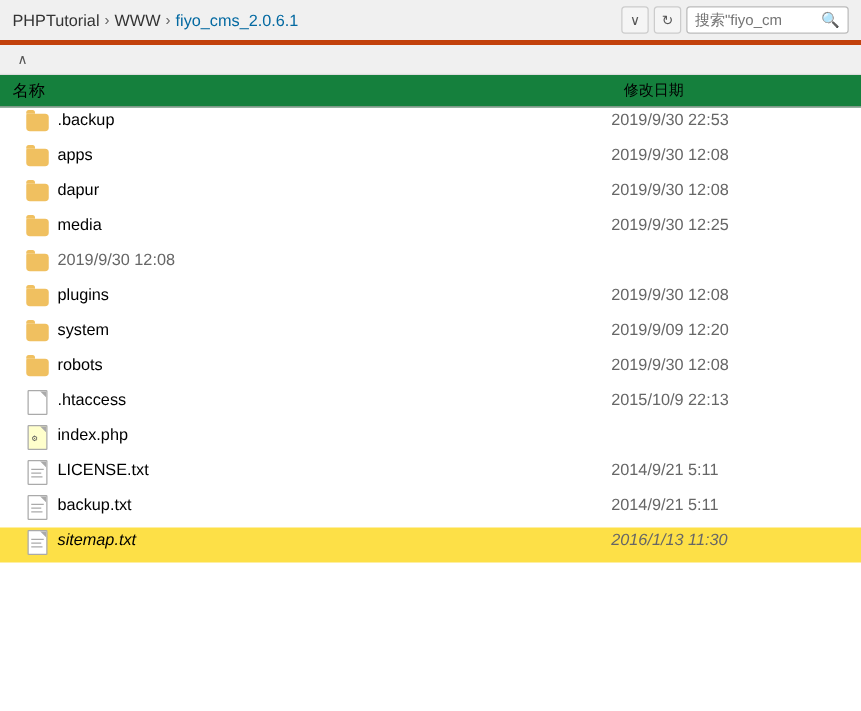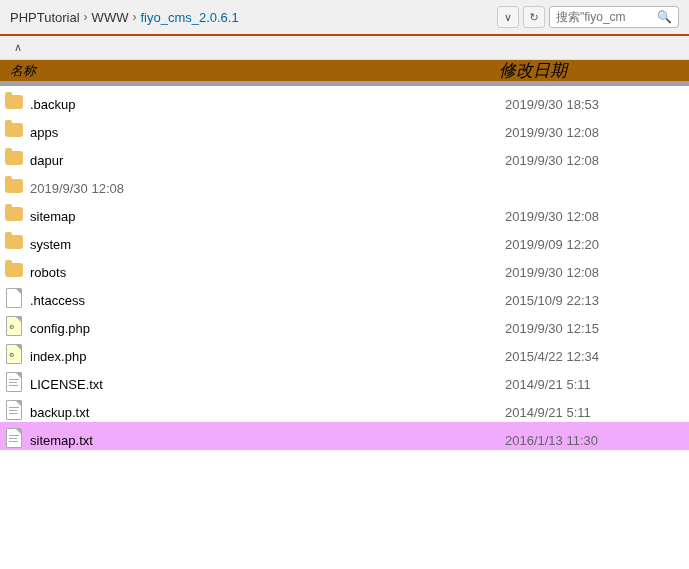--- a/index.html
+++ b/index.html
@@ -16,21 +16,21 @@
       height: 569px;
       overflow: hidden;
       color: #000;
     }
 
     .title-bar {
       display: flex;
       align-items: center;
       padding: 16px 10px;
       background: #f0f0f0;
-      border-bottom: 2px solid #c2410c;
+      border-bottom: 4px solid #c2410c;
       height: 36px;
     }
 
     .breadcrumb {
       display: flex;
       align-items: center;
       flex: 1;
       font-size: 13px;
       color: #333;
     }
@@ -102,56 +102,56 @@
     .sort-arrow {
       font-size: 11px;
       color: #555;
       margin-left: 4px;
     }
 
     .column-headers {
       display: flex;
       align-items: center;
       padding: 4px 10px;
-      background: #a16207;
-      border-bottom: 5px solid #a3a3a3;
+      background: #15803d;
+      border-bottom: 1px solid #a3a3a3;
       height: 26px;
-      font-style: italic;
     }
 
     .col-name {
       flex: 1;
       font-size: 13px;
       color: #000;
       font-weight: normal;
     }
 
     .col-date {
       width: 180px;
-      font-size: 17px;
+      font-size: 12px;
       color: #000;
       font-weight: normal;
     }
 
     .file-list {
       overflow-y: auto;
       height: calc(569px - 36px - 24px - 26px);
     }
 
     .file-row {
       display: flex;
-      align-items: flex-end;
-      padding: 2px 4px;
+      align-items: flex-start;
+      padding: 2px 20px;
       height: 28px;
       cursor: pointer;
       border-bottom: none;
     }
 
     .file-row.selected {
-      background: #f0abfc;
+      background: #fde047;
+      font-style: italic;
     }
 
     .file-icon {
       width: 20px;
       height: 20px;
       margin-right: 6px;
       flex-shrink: 0;
       display: flex;
       align-items: center;
       justify-content: center;
@@ -227,47 +227,54 @@
     <div class="col-name">名称</div>
     <div class="col-date">修改日期</div>
   </div>
 
   <div class="file-list" id="file-list">
   <div class="file-row">
         <div class="file-icon">
           <div class="folder-icon"></div>
         </div>
         <span class="file-name">.backup</span>
-        <span class="file-date">2019/9/30 18:53</span>
+        <span class="file-date">2019/9/30 22:53</span>
       </div>
       <div class="file-row">
         <div class="file-icon">
           <div class="folder-icon"></div>
         </div>
         <span class="file-name">apps</span>
         <span class="file-date">2019/9/30 12:08</span>
       </div>
       <div class="file-row">
         <div class="file-icon">
           <div class="folder-icon"></div>
         </div>
         <span class="file-name">dapur</span>
         <span class="file-date">2019/9/30 12:08</span>
       </div>
       <div class="file-row">
         <div class="file-icon">
           <div class="folder-icon"></div>
         </div>
-        <span class="file-date">2019/9/30 12:08</span>
-      </div>
-      <div class="file-row">
-        <div class="file-icon">
-          <div class="folder-icon"></div>
-        </div>
-        <span class="file-name">sitemap</span>
+        <span class="file-name">media</span>
+        <span class="file-date">2019/9/30 12:25</span>
+      </div>
+      <div class="file-row">
+        <div class="file-icon">
+          <div class="folder-icon"></div>
+        </div>
+        <span class="file-date">2019/9/30 12:08</span>
+      </div>
+      <div class="file-row">
+        <div class="file-icon">
+          <div class="folder-icon"></div>
+        </div>
+        <span class="file-name">plugins</span>
         <span class="file-date">2019/9/30 12:08</span>
       </div>
       <div class="file-row">
         <div class="file-icon">
           <div class="folder-icon"></div>
         </div>
         <span class="file-name">system</span>
         <span class="file-date">2019/9/09 12:20</span>
       </div>
       <div class="file-row">
@@ -288,34 +295,21 @@
       </div>
       <div class="file-row">
         <div class="file-icon">
           <div style="position:relative;width:16px;height:20px;">
       <div style="width:16px;height:20px;background:#ffffcc;border:1px solid #aaa;border-radius:1px;position:relative;overflow:hidden;">
         <div style="position:absolute;top:0;right:0;width:0;height:0;border-style:solid;border-width:0 5px 5px 0;border-color:transparent #aaa transparent transparent;"></div>
         <div style="position:absolute;top:6px;left:2px;font-size:6px;color:#555;">⚙</div>
       </div>
     </div>
         </div>
-        <span class="file-name">config.php</span>
-        <span class="file-date">2019/9/30 12:15</span>
-      </div>
-      <div class="file-row">
-        <div class="file-icon">
-          <div style="position:relative;width:16px;height:20px;">
-      <div style="width:16px;height:20px;background:#ffffcc;border:1px solid #aaa;border-radius:1px;position:relative;overflow:hidden;">
-        <div style="position:absolute;top:0;right:0;width:0;height:0;border-style:solid;border-width:0 5px 5px 0;border-color:transparent #aaa transparent transparent;"></div>
-        <div style="position:absolute;top:6px;left:2px;font-size:6px;color:#555;">⚙</div>
-      </div>
-    </div>
-        </div>
         <span class="file-name">index.php</span>
-        <span class="file-date">2015/4/22 12:34</span>
       </div>
       <div class="file-row">
         <div class="file-icon">
           <div style="width:16px;height:20px;background:#fff;border:1px solid #aaa;border-radius:1px;position:relative;overflow:hidden;">
       <div style="position:absolute;top:0;right:0;width:0;height:0;border-style:solid;border-width:0 5px 5px 0;border-color:transparent #aaa transparent transparent;"></div>
       <div style="position:absolute;top:6px;left:2px;width:10px;height:1px;background:#aaa;"></div>
       <div style="position:absolute;top:9px;left:2px;width:8px;height:1px;background:#aaa;"></div>
       <div style="position:absolute;top:12px;left:2px;width:9px;height:1px;background:#aaa;"></div>
     </div>
         </div>

